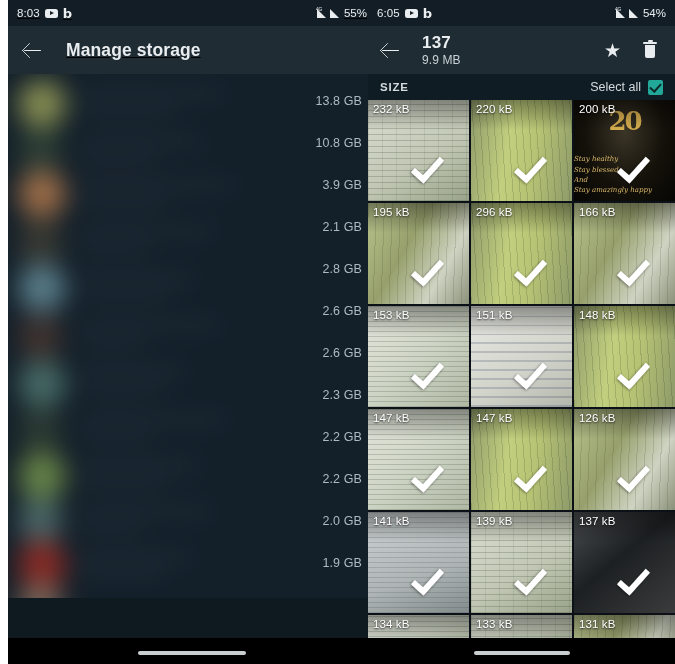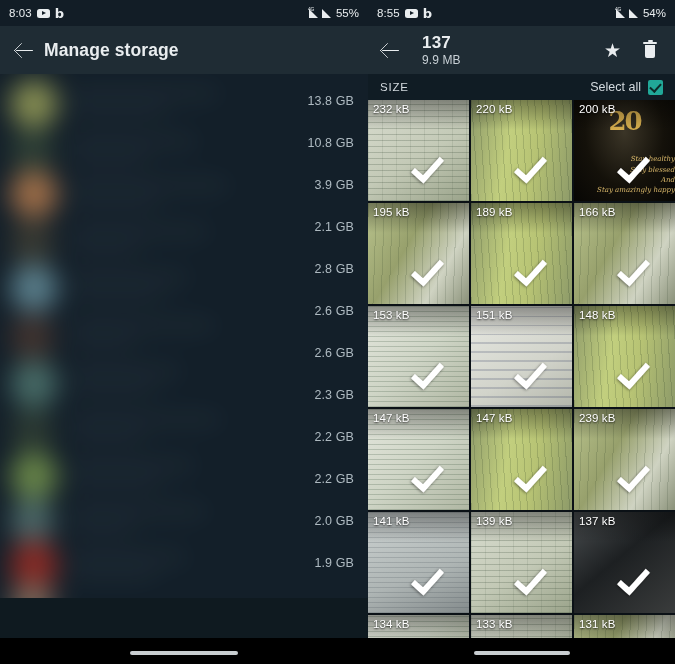--- a/index.html
+++ b/index.html
@@ -1,21 +1,21 @@
 <!DOCTYPE html>
 <html><head>
 <meta charset="utf-8">
 <style>
   html,body{margin:0;padding:0;background:#ffffff;}
   body{width:675px;height:664px;font-family:"Liberation Sans",sans-serif;overflow:hidden;}
   .stage{position:relative;width:675px;height:664px;background:#ffffff;}
 
   
   .phone{position:absolute;top:0;height:664px;overflow:hidden;background:#0f1a20;}
-  #phone-left{left:0;width:368px;}
+  #phone-left{left:8px;width:368px;text-decoration:underline;}
   #phone-right{left:368px;width:307px;}
 
   
   .statusbar{position:relative;height:26px;background:#121d26;display:flex;align-items:center;
              padding:0 9px;box-sizing:border-box;color:#e9edef;font-size:11.5px;}
   .sb-left{display:flex;align-items:center;gap:5px;}
   .sb-time{font-size:11.5px;color:#e9edef;letter-spacing:.1px;}
   .sb-right{margin-left:auto;display:flex;align-items:center;gap:4px;}
   .ytico{width:13px;height:9px;background:#e9edef;border-radius:2.5px;position:relative;}
   .ytico:after{content:"";position:absolute;left:5px;top:2px;border-left:4px solid #121d26;
@@ -26,21 +26,21 @@
   .sig-wrap{position:relative;display:flex;align-items:flex-end;}
   .sig-4g{position:absolute;left:-1px;top:-3px;font-size:5px;color:#e9edef;letter-spacing:-.3px;}
   .sb-batt{font-size:11.5px;color:#e9edef;margin-left:1px;}
 
   
   .appbar-l{height:48px;background:#1f2c34;display:flex;align-items:center;padding:0 14px;box-sizing:border-box;}
   .back-arrow{width:22px;height:22px;position:relative;flex:none;cursor:pointer;}
   .back-arrow:before{content:"";position:absolute;left:2px;top:10.5px;width:17px;height:1.8px;background:#e9edef;border-radius:1px;}
   .back-arrow:after{content:"";position:absolute;left:2px;top:6px;width:10px;height:10px;
                     border-left:1.8px solid #e9edef;border-bottom:1.8px solid #e9edef;transform:rotate(45deg);border-radius:1px;}
-  .appbar-title{color:#e9edef;font-size:17.5px;font-weight:700;margin-left:8px;letter-spacing:.1px;}
+  .appbar-title{color:#e9edef;font-size:17.5px;font-weight:700;margin-left:22px;letter-spacing:.1px;}
 
   
   .tabbar{height:40px;background:#101c24;display:flex;align-items:center;padding:0 14px;box-sizing:border-box;}
   .tab-chats{color:#21c7b6;font-size:13px;font-weight:700;letter-spacing:.2px;}
   .search-ico{margin-left:auto;width:19px;height:19px;position:relative;cursor:pointer;}
   .search-ico:before{content:"";position:absolute;left:1px;top:1px;width:11px;height:11px;
                      border:1.7px solid #21c7b6;border-radius:50%;box-sizing:border-box;}
   .search-ico:after{content:"";position:absolute;left:12px;top:12px;width:6px;height:1.7px;
                     background:#21c7b6;transform:rotate(45deg);transform-origin:left center;border-radius:1px;}
 
@@ -65,21 +65,21 @@
   .t-size{color:#c9d1d6;font-size:12px;margin-top:2px;letter-spacing:.1px;}
   .ab-actions{margin-left:auto;display:flex;align-items:center;gap:22px;padding-right:6px;}
   .star-ico{color:#e9edef;font-size:19px;line-height:1;cursor:pointer;}
   .trash-ico{width:14px;height:17px;position:relative;cursor:pointer;}
   .trash-ico .lid{position:absolute;top:0;left:0;width:14px;height:2px;background:#e9edef;border-radius:1px;}
   .trash-ico .lid:before{content:"";position:absolute;left:4.5px;top:-2px;width:5px;height:2px;background:#e9edef;border-radius:1px;}
   .trash-ico .can{position:absolute;top:3.5px;left:1.6px;width:10.8px;height:13px;background:#e9edef;border-radius:0 0 2px 2px;}
 
   
   .sizebar{height:26px;background:#101c24;display:flex;align-items:center;padding:0 12px;box-sizing:border-box;}
-  .sizebar-label{color:#d3dade;font-size:11.5px;font-weight:400;letter-spacing:.8px;}
+  .sizebar-label{color:#d3dade;font-size:11.5px;font-weight:700;letter-spacing:.8px;}
   .selall{margin-left:auto;display:flex;align-items:center;gap:7px;cursor:pointer;}
   .selall-label{color:#d3dade;font-size:12.5px;}
   .chk{width:15px;height:15px;background:#21a898;border-radius:2px;position:relative;}
   .chk:after{content:"";position:absolute;left:4px;top:1.5px;width:5px;height:9px;
              border-right:2px solid #0d2a28;border-bottom:2px solid #0d2a28;transform:rotate(42deg);}
 
   
   .grid{position:relative;height:538px;background:#0b1116;display:grid;
         grid-template-columns:repeat(3,1fr);gap:2px;align-content:start;overflow:hidden;}
   .tile{position:relative;height:101px;overflow:hidden;background:#6d7460;}
@@ -110,21 +110,21 @@
     repeating-linear-gradient(0deg, rgba(30,60,35,.2) 0 1px, rgba(255,255,255,0) 1px 5px),
     linear-gradient(140deg,#e3e6dc 0%,#cfd5c6 50%,#b0b7a3 100%);}
   .tex-dark{background:linear-gradient(140deg,#4a4e50 0%,#1d2022 45%,#3a3c3c 100%);}
   .tex-mix{background:
     repeating-linear-gradient(92deg, rgba(20,40,20,.14) 0 1px, rgba(255,255,255,0) 1px 8px),
     linear-gradient(120deg,#b9c38d 0%,#97a06c 40%,#cfd3c2 72%,#8a9179 100%);}
   .tex-note{background:
     repeating-linear-gradient(0deg, rgba(40,50,90,.2) 0 1.5px, rgba(255,255,255,0) 1.5px 9px),
     linear-gradient(150deg,#e8e9e3 0%,#d2d4cb 60%,#b3b6ab 100%);}
 
-  .ny-text{position:absolute;left:0;right:0;bottom:6px;text-align:right;color:#d8b76a;
+  .ny-text{position:absolute;left:0;right:0;bottom:6px;text-align:left;color:#d8b76a;
            font-size:7px;font-family:"DejaVu Serif",serif;font-style:italic;line-height:1.45;z-index:2;}
   .ny-20{position:absolute;left:50%;top:6px;transform:translateX(-50%);color:#d6ae4e;
          font-size:26px;font-weight:700;font-family:"DejaVu Serif",serif;z-index:2;letter-spacing:-2px;}
 </style>
 </head>
 <body>
 
 <div class="stage">
 
   <div class="phone" id="phone-left">
@@ -209,21 +209,21 @@
 
     <div class="gesture">
         <i></i>
       </div>
   </div>
 
   <div class="phone" id="phone-right">
 
     <div class="statusbar">
       <div class="sb-left">
-        <span class="sb-time">8:55</span>
+        <span class="sb-time">6:05</span>
         <span class="ytico"></span>
         <span class="bico">b</span>
       </div>
       <div class="sb-right">
         <span class="sig-wrap">
           <span class="sig-4g">4G</span>
           <span class="sig"></span>
         </span>
         <span class="sig"></span>
         <span class="sb-batt">54%</span>
@@ -287,21 +287,21 @@
       <div class="tile">
         <div class="ph tex-mix"></div>
         <div class="shade"></div>
         <span class="lbl">195 kB</span>
         <span class="tick"></span>
       </div>
 
       <div class="tile">
         <div class="ph tex-green"></div>
         <div class="shade"></div>
-        <span class="lbl">189 kB</span>
+        <span class="lbl">296 kB</span>
         <span class="tick"></span>
       </div>
 
       <div class="tile">
         <div class="ph tex-mix"></div>
         <div class="shade"></div>
         <span class="lbl">166 kB</span>
         <span class="tick"></span>
       </div>
 
@@ -336,21 +336,21 @@
       <div class="tile">
         <div class="ph tex-green"></div>
         <div class="shade"></div>
         <span class="lbl">147 kB</span>
         <span class="tick"></span>
       </div>
 
       <div class="tile">
         <div class="ph tex-mix"></div>
         <div class="shade"></div>
-        <span class="lbl">239 kB</span>
+        <span class="lbl">126 kB</span>
         <span class="tick"></span>
       </div>
 
       <div class="tile">
         <div class="ph tex-gray"></div>
         <div class="shade"></div>
         <span class="lbl">141 kB</span>
         <span class="tick"></span>
       </div>
 

